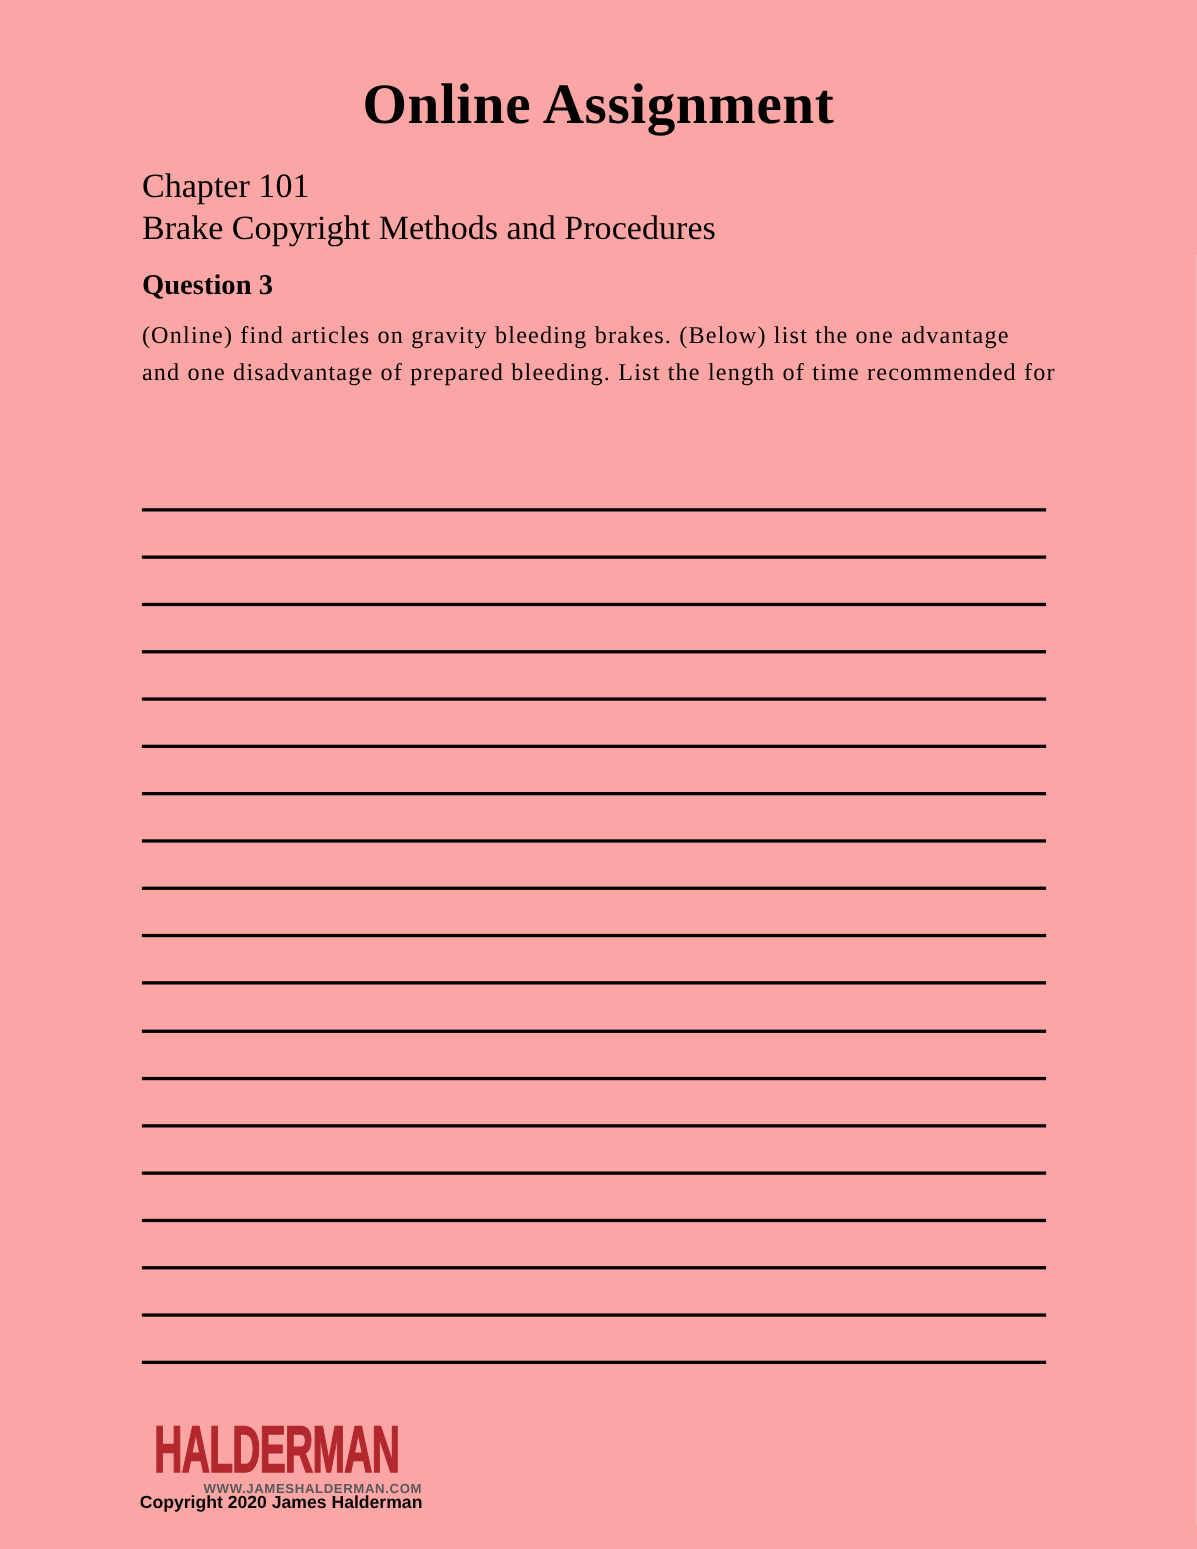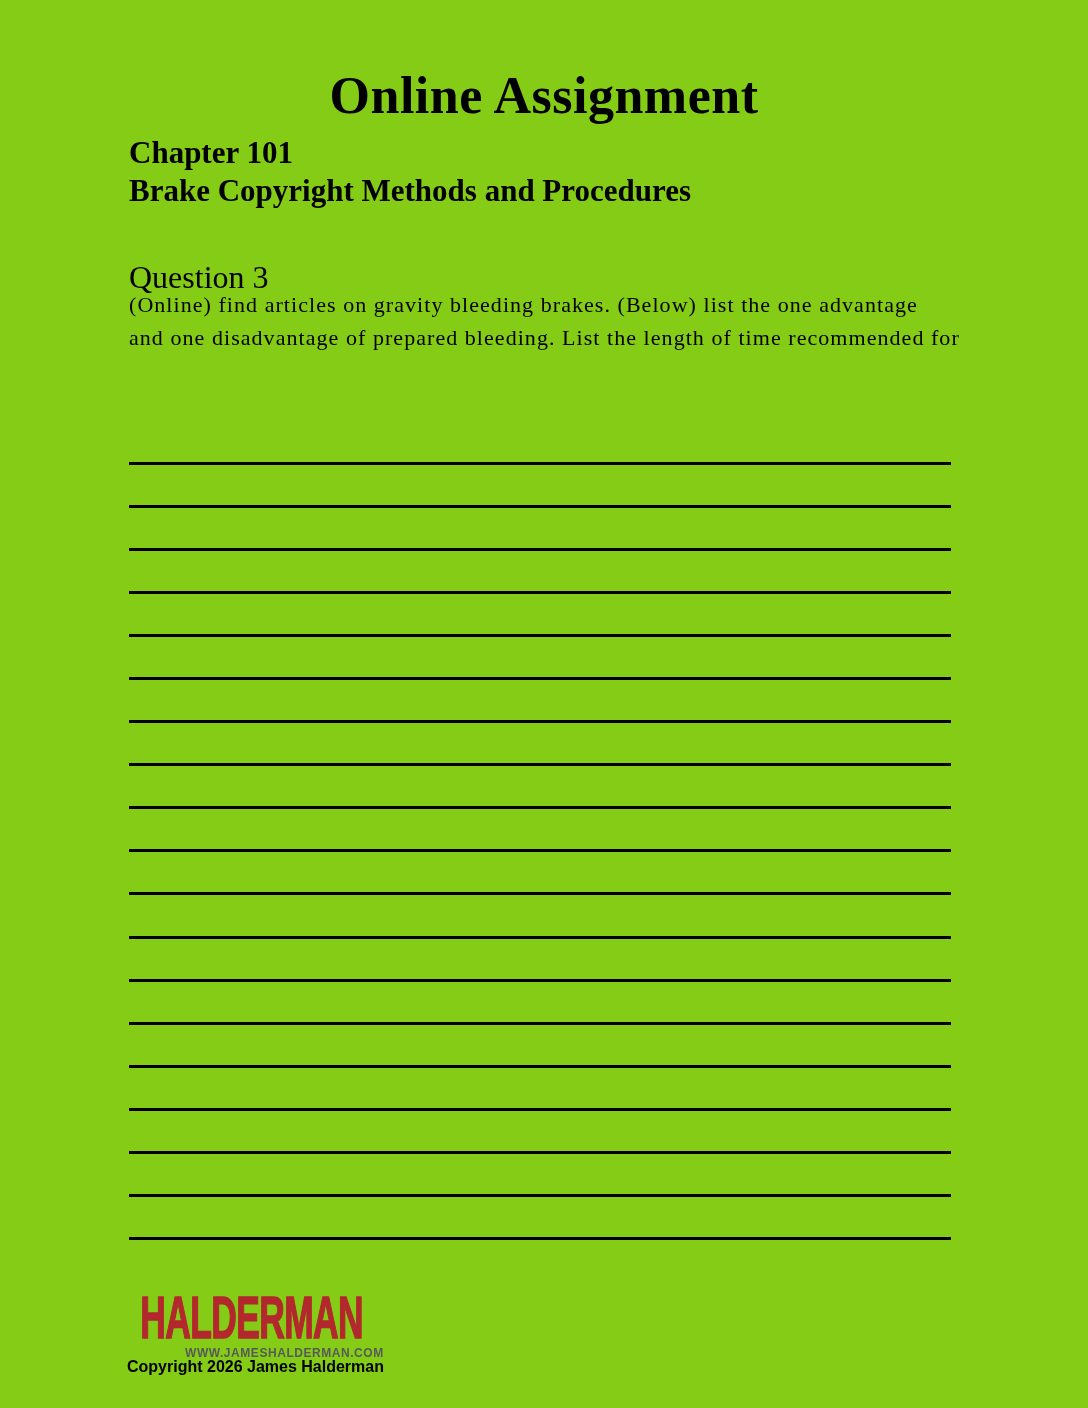--- a/index.html
+++ b/index.html
@@ -21,32 +21,32 @@
     text-align: center;
     font-size: 52px;
     line-height: 1.08;
     font-weight: bold;
     margin: 0;
     letter-spacing: 0.5px;
   }
   .chapter-block {
     position: absolute;
     left: 129px;
-    top: 134px;
+    top: 150px;
     font-size: 31px;
-    font-weight: bold;
+    font-weight: normal;
     line-height: 38px;
     white-space: nowrap;
   }
   .question-label {
     position: absolute;
     left: 129px;
-    top: 262px;
-    font-size: 32px;
-    font-weight: normal;
+    top: 244px;
+    font-size: 26px;
+    font-weight: bold;
     line-height: 30px;
   }
   .question-text {
     position: absolute;
     left: 129px;
     top: 289px;
     width: 840px;
     font-size: 22px;
     line-height: 32.5px;
     letter-spacing: 1.05px;
@@ -99,21 +99,21 @@
     top: 70px;
     font-size: 16px;
     font-weight: bold;
     color: #000000;
     white-space: nowrap;
   }
 </style>
 </head>
 <body>
 
-<div class="page" style="background: #84cc16;">
+<div class="page" style="background: #fca5a5;">
 
   <h1 class="doc-title">Online Assignment</h1>
 
   <div class="chapter-block">
     <div>Chapter 101</div>
     <div>Brake Copyright Methods and Procedures</div>
   </div>
 
   <div class="question-label">Question 3</div>
 
@@ -140,16 +140,16 @@
       <div class="answer-line" style="background: rgb(0, 0, 0);"></div>
       <div class="answer-line" style="background: rgb(0, 0, 0);"></div>
       <div class="answer-line" style="background: rgb(0, 0, 0);"></div>
       <div class="answer-line" style="background: rgb(0, 0, 0);"></div>
       <div class="answer-line" style="background: rgb(0, 0, 0);"></div>
     </div>
 
   <div class="footer">
     <div class="logo-wordmark" style="color: rgb(178, 40, 45);">HALDERMAN</div>
     <div class="logo-website" style="color: rgb(88, 89, 91);">WWW.JAMESHALDERMAN.COM</div>
-    <div class="copyright">Copyright 2026 James Halderman</div>
+    <div class="copyright">Copyright 2020 James Halderman</div>
   </div>
 
 </div>
 
 </body></html>

